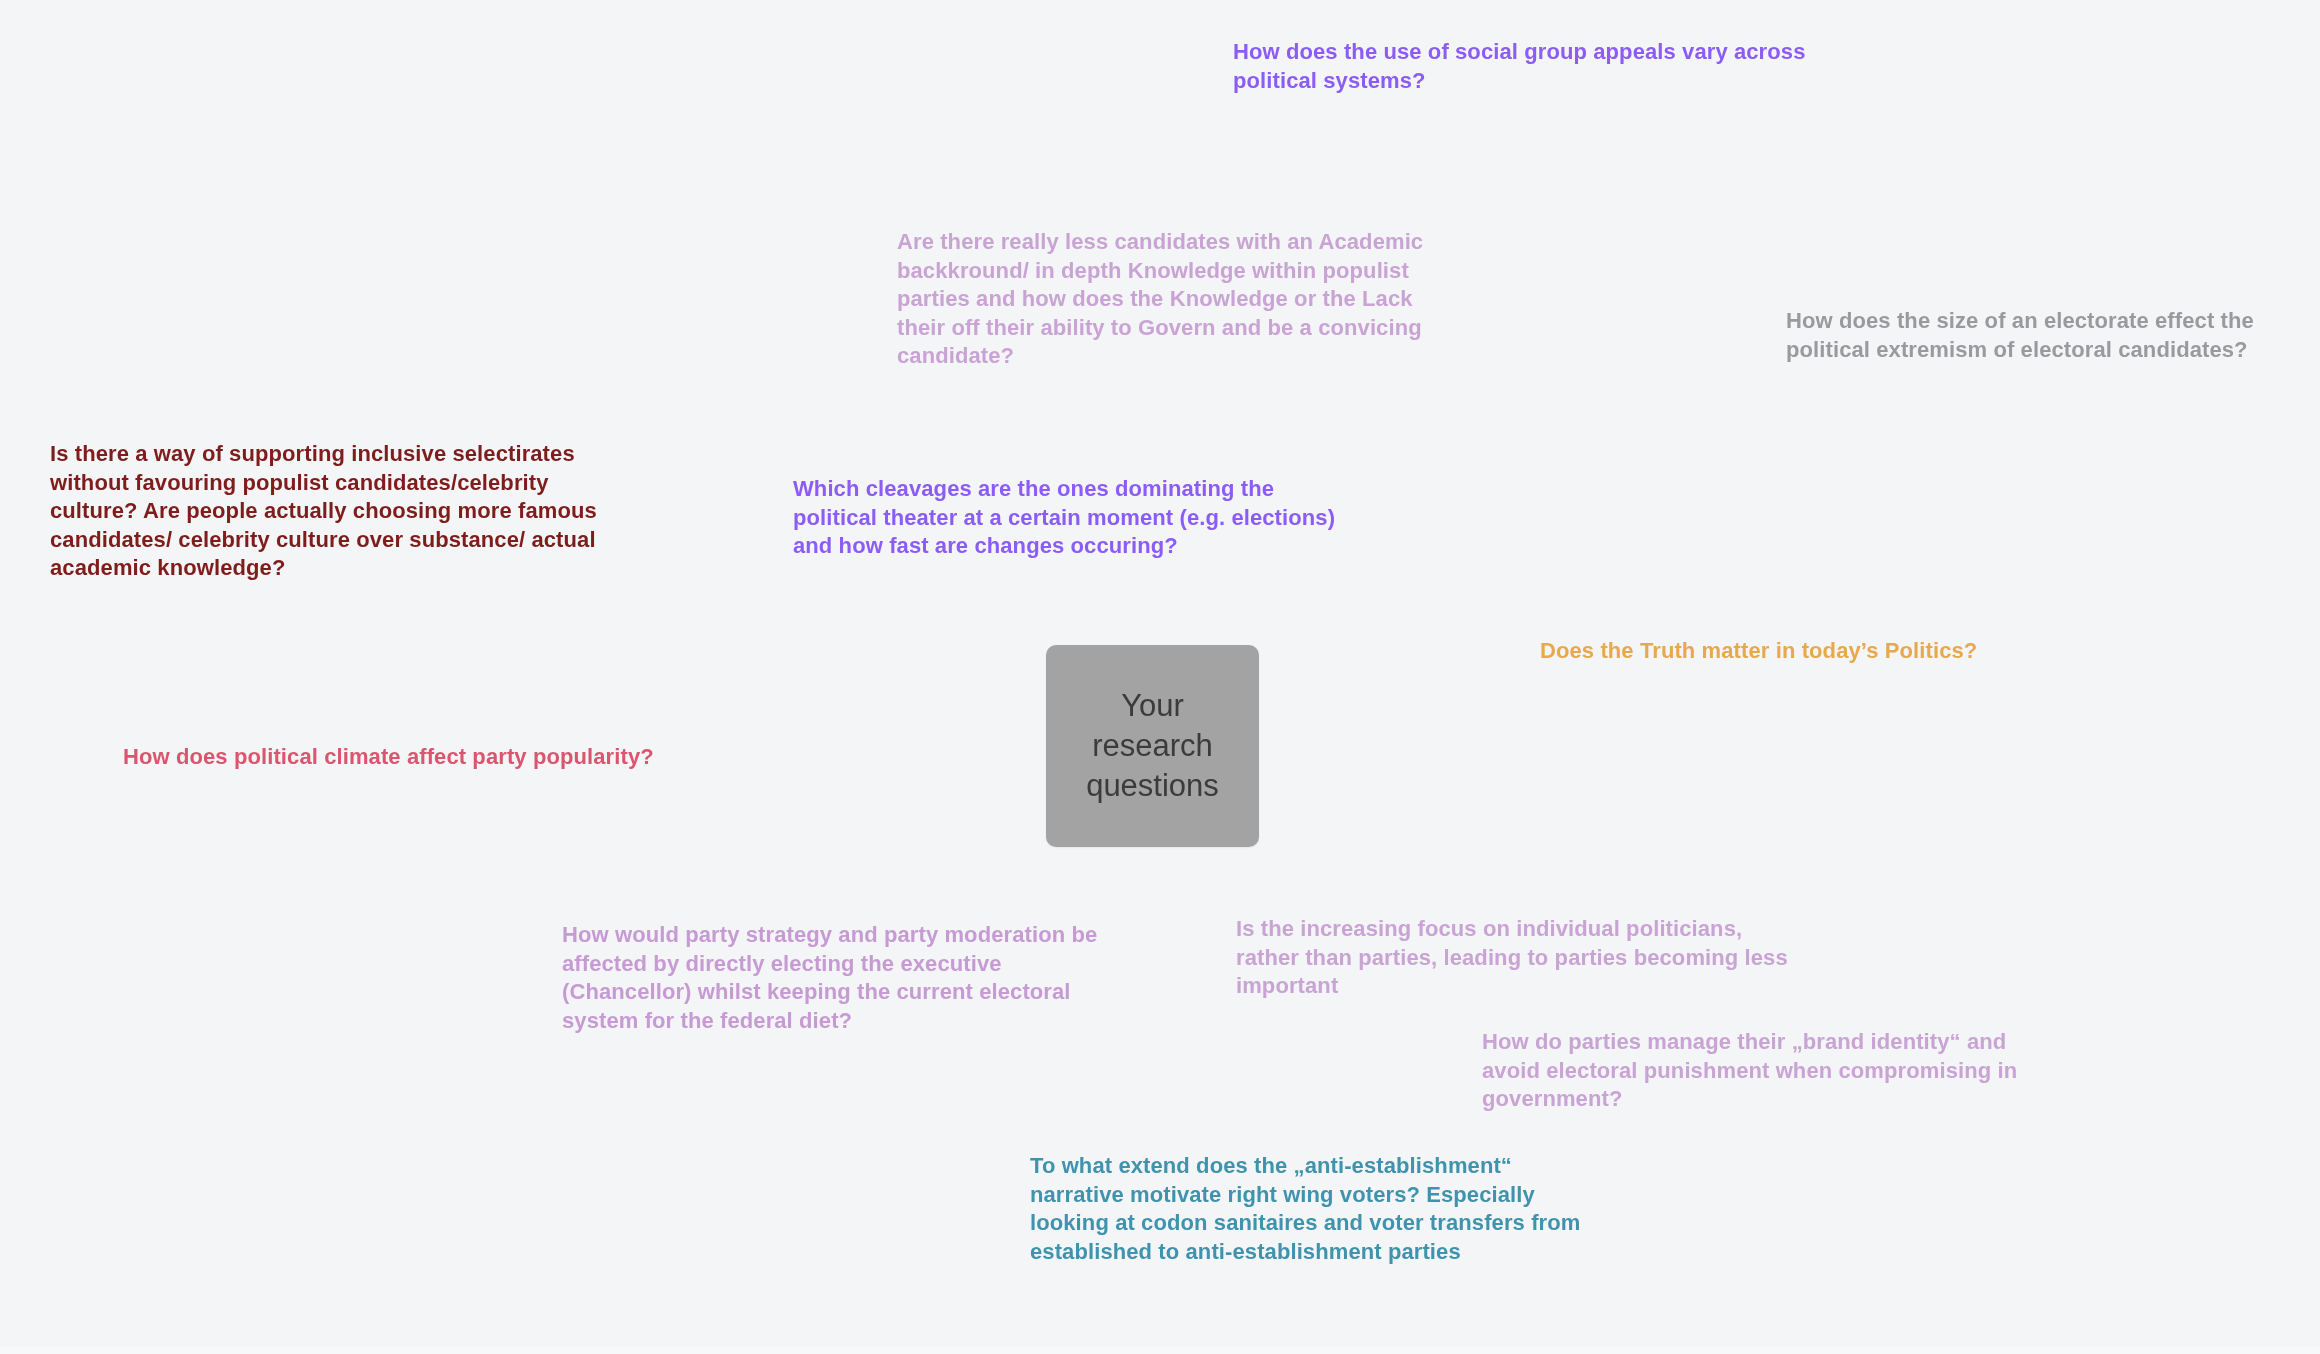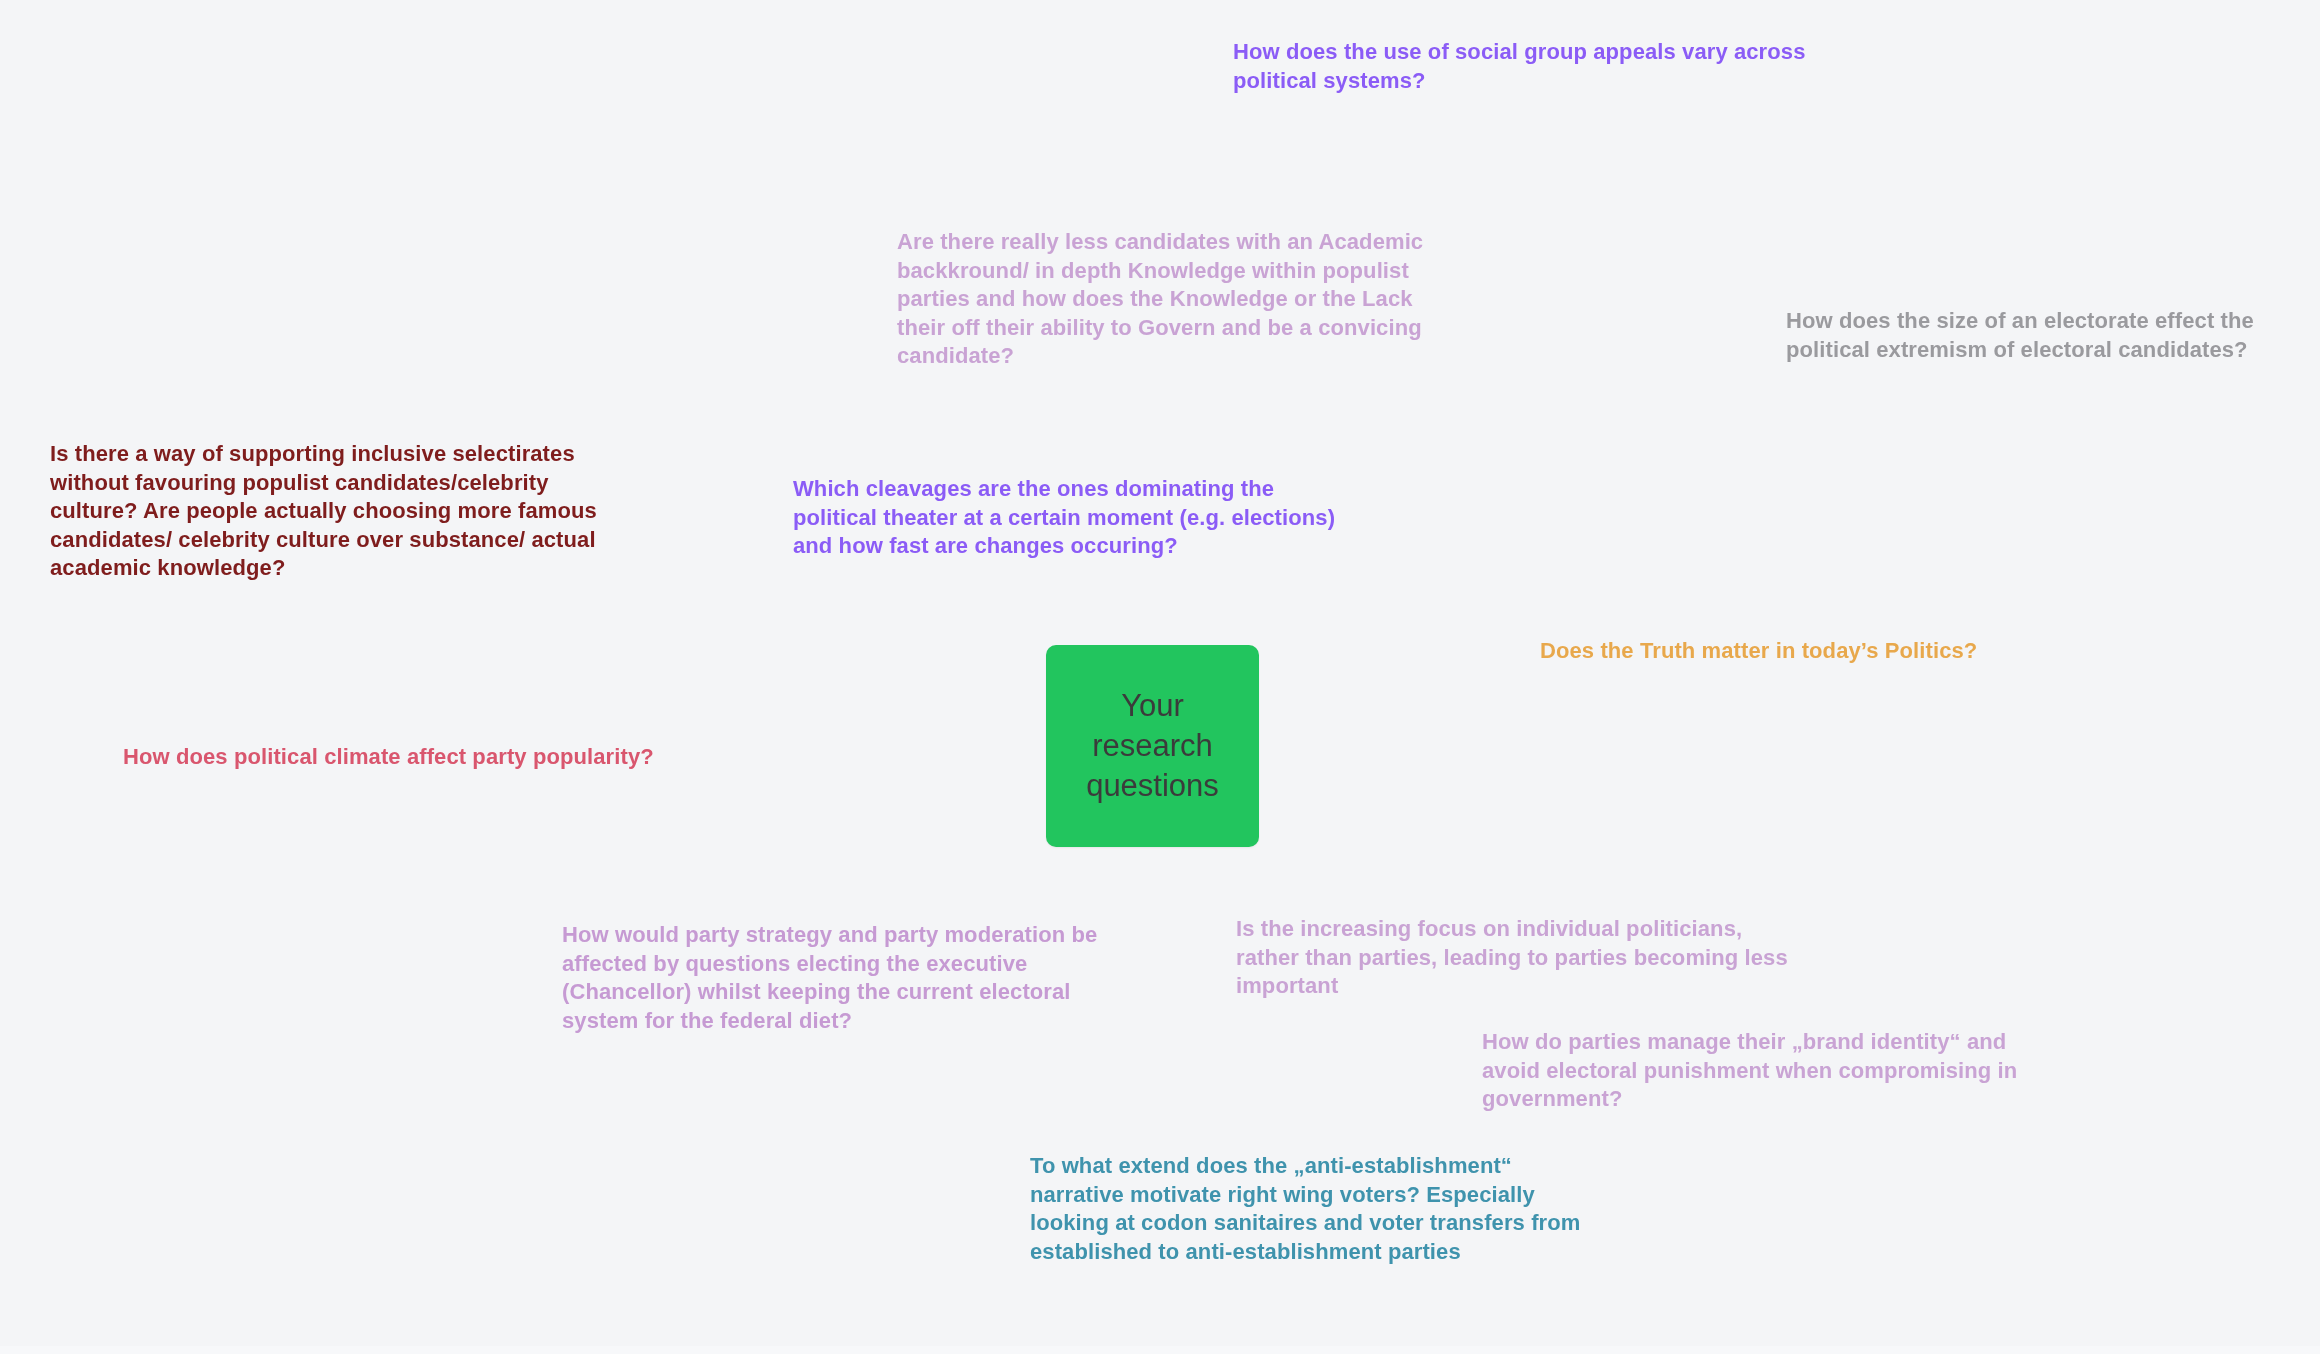--- a/index.html
+++ b/index.html
@@ -71,30 +71,30 @@
 without favouring populist candidates/celebrity
 culture? Are people actually choosing more famous
 candidates/ celebrity culture over substance/ actual
 academic knowledge?</div>
     <div class="sticky-note" style="left: 793px; top: 475px; color: #8b5cf6; font-size: 22px;">Which cleavages are the ones dominating the
 political theater at a certain moment (e.g. elections)
 and how fast are changes occuring?</div>
     <div class="sticky-note" style="left: 1540px; top: 637px; color: rgb(232, 168, 76); font-size: 22px;">Does the Truth matter in today’s Politics?</div>
     <div class="sticky-note" style="left: 123px; top: 743px; color: rgb(217, 86, 110); font-size: 22px;">How does political climate affect party popularity?</div>
     <div class="sticky-note" style="left: 562px; top: 921px; color: rgb(198, 154, 211); font-size: 22px;">How would party strategy and party moderation be
-affected by questions electing the executive
+affected by directly electing the executive
 (Chancellor) whilst keeping the current electoral
 system for the federal diet?</div>
     <div class="sticky-note" style="left: 1236px; top: 915px; color: rgb(201, 163, 212); font-size: 22px;">Is the increasing focus on individual politicians,
 rather than parties, leading to parties becoming less
 important</div>
     <div class="sticky-note" style="left: 1482px; top: 1028px; color: rgb(201, 163, 212); font-size: 22px;">How do parties manage their „brand identity“ and
 avoid electoral punishment when compromising in
 government?</div>
     <div class="sticky-note" style="left: 1030px; top: 1152px; color: rgb(63, 147, 173); font-size: 22px;">To what extend does the „anti-establishment“
 narrative motivate right wing voters? Especially
 looking at codon sanitaires and voter transfers from
 established to anti-establishment parties</div>
-    <div class="center-card" style="left: 1046px; top: 645px; width: 213px; height: 202px; background: #22c55e; color: rgb(59, 59, 59);">Your
+    <div class="center-card" style="left: 1046px; top: 645px; width: 213px; height: 202px; background: #a3a3a3; color: rgb(59, 59, 59);">Your
 research
 questions</div>
 
 </div>
 
 </body></html>

